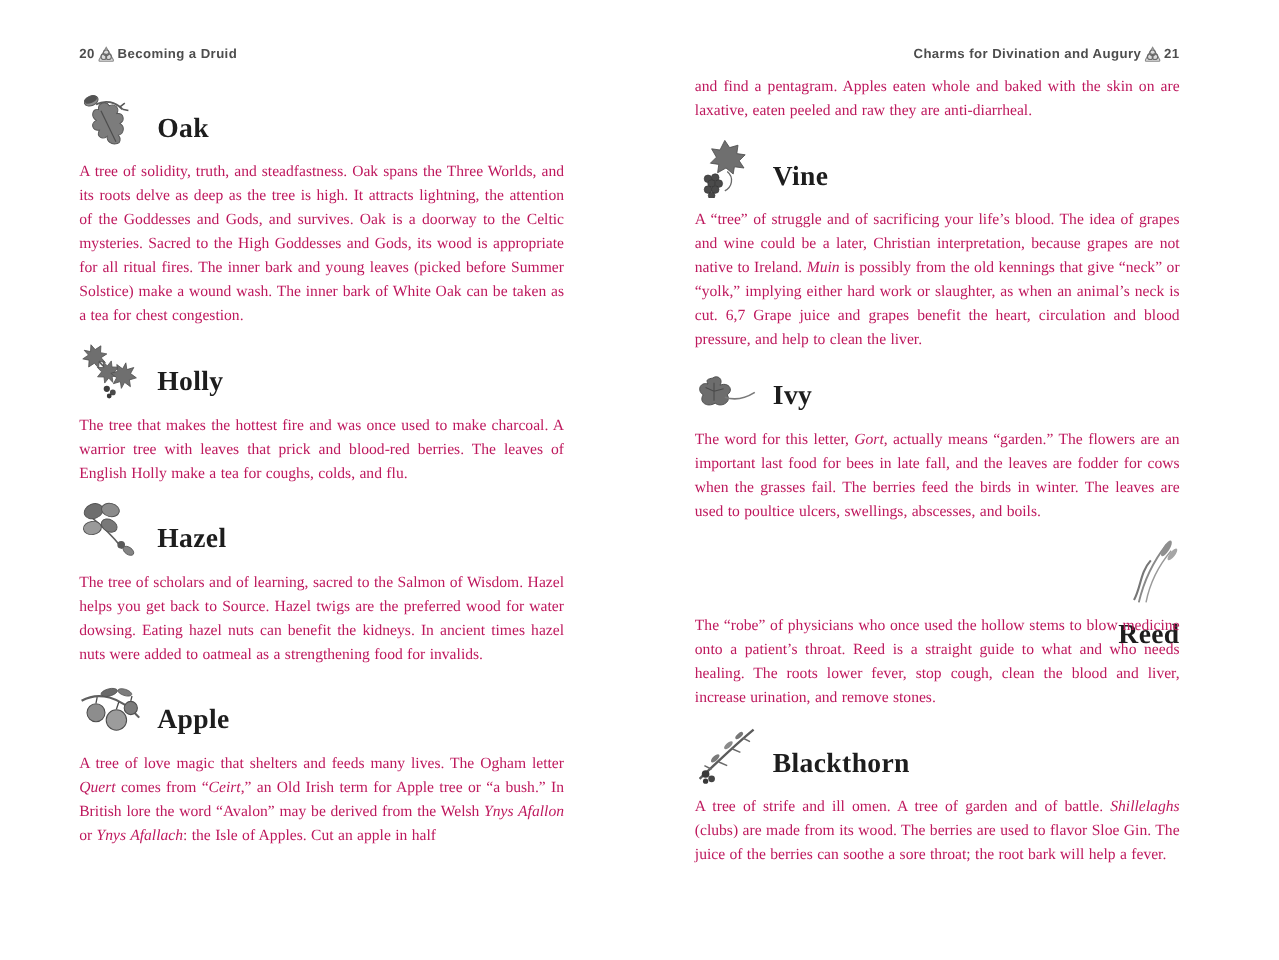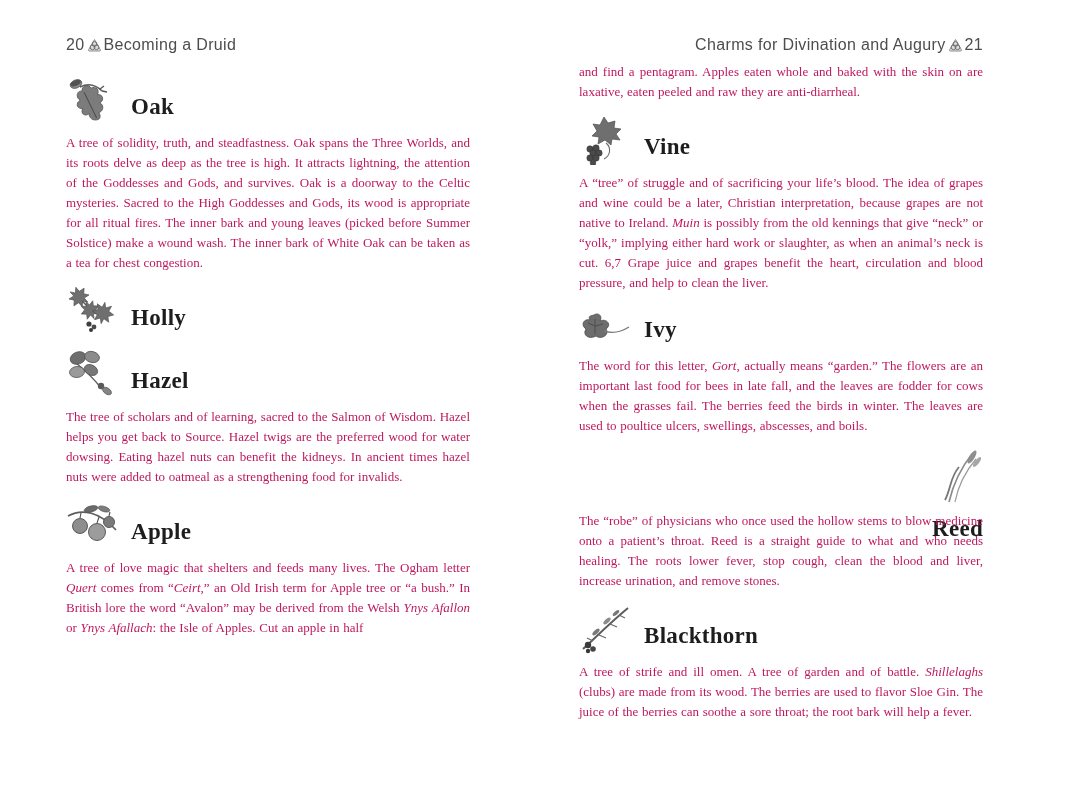--- a/index.html
+++ b/index.html
@@ -5,22 +5,22 @@
   html,body{margin:0;padding:0;}
   body{
     width:1066px;height:800px;background:#ffffff;position:relative;
     font-family:"Liberation Serif", serif;color:#2e2e2e;overflow:hidden;
   }
   .page{position:absolute;top:36px;width:404px;}
   .page-left{left:66px;}
   .page-right{left:579px;}
   .running-head{
     display:flex;align-items:center;gap:2px;height:18px;
-    font-family:"Liberation Sans", sans-serif;font-size:16px;
-    color:#4d4d4d;letter-spacing:.35px;
+    font-family:"Liberation Sans", sans-serif;font-size:11px;
+    color:#4d4d4d;letter-spacing:.35px;font-weight:bold;
   }
   .running-head.right{justify-content:flex-end;}
   .folio{font-family:"Liberation Sans", sans-serif;color:#4d4d4d;}
   .triq{width:15px;height:15px;display:inline-block;flex:0 0 auto;}
   .entry{margin-top:13px;}
   .entry-head{display:flex;align-items:flex-end;gap:13px;height:50px;}
   .plant-icon{width:52px;height:50px;flex:0 0 auto;display:inline-block;}
   .plant-icon svg{width:100%;height:100%;}
   h2{
     font-size:23px;font-weight:700;color:#1d1d1d;margin:0 0 5px 0;
@@ -88,20 +88,21 @@
                 <path d="M0 -12 L3 -6 L9 -8 L6 -2 L12 0 L6 2 L9 8 L3 6 L0 12 L-3 6 L-9 8 L-6 2 L-12 0 L-6 -2 L-9 -8 L-3 -6 Z"></path>
               </g>
           </g>
           <circle cx="23" cy="38" r="2.6" fill="#3e3e3e"></circle>
             <circle cx="28" cy="41" r="2.4" fill="#4a4a4a"></circle>
             <circle cx="25" cy="44" r="2" fill="#383838"></circle>
         </svg>
       </span>
       <h2>Holly</h2>
     </div>
+    <p class="body-text"><span>The tree that makes the hottest fire and was once used to make charcoal. A warrior tree with leaves that prick and blood-red berries. The leaves of English Holly make a tea for coughs, colds, and flu.</span></p>
   </section>
 
   <section class="entry">
     <div class="entry-head">
       <span class="plant-icon">
         <svg viewBox="0 0 52 50">
           <path d="M10 14 C20 22 28 30 36 40" stroke="#5d5d5d" stroke-width="1.3" fill="none"></path>
           <g stroke="#545454" stroke-width=".8">
             <ellipse cx="12" cy="9" rx="8" ry="6" transform="rotate(-22 12 9)" fill="#6e6e6e"></ellipse>
             <ellipse cx="26" cy="8" rx="7.5" ry="5.5" transform="rotate(14 26 8)" fill="#8b8b8b"></ellipse>

